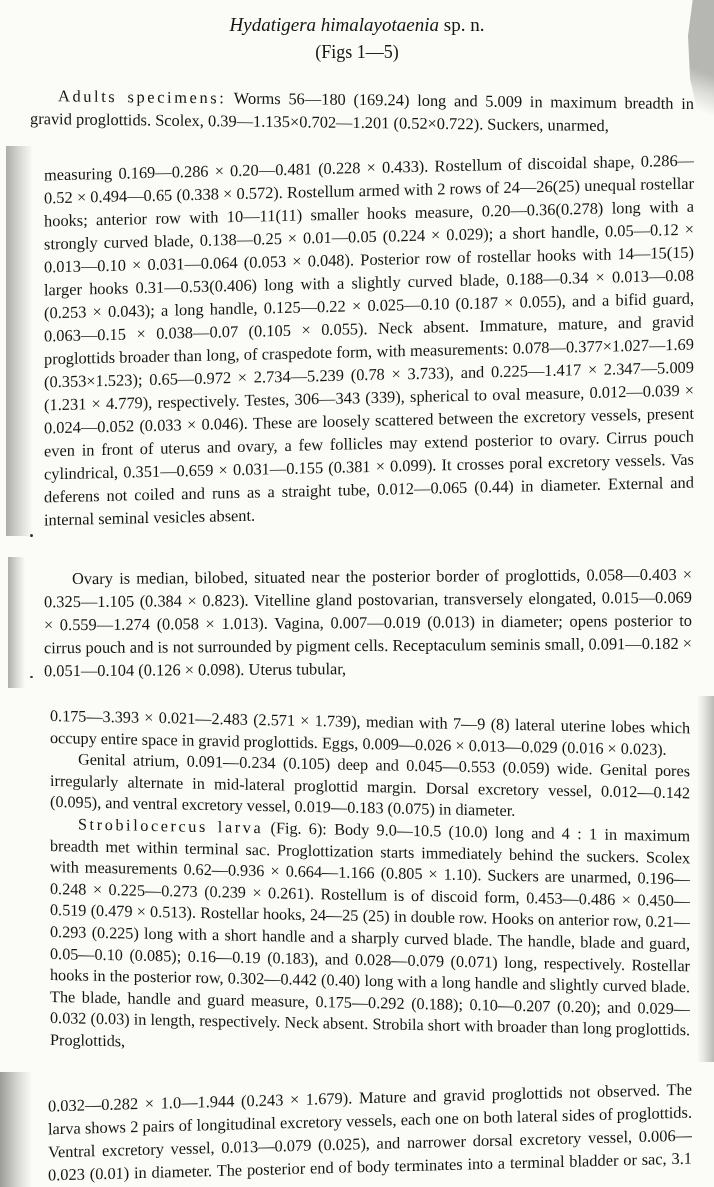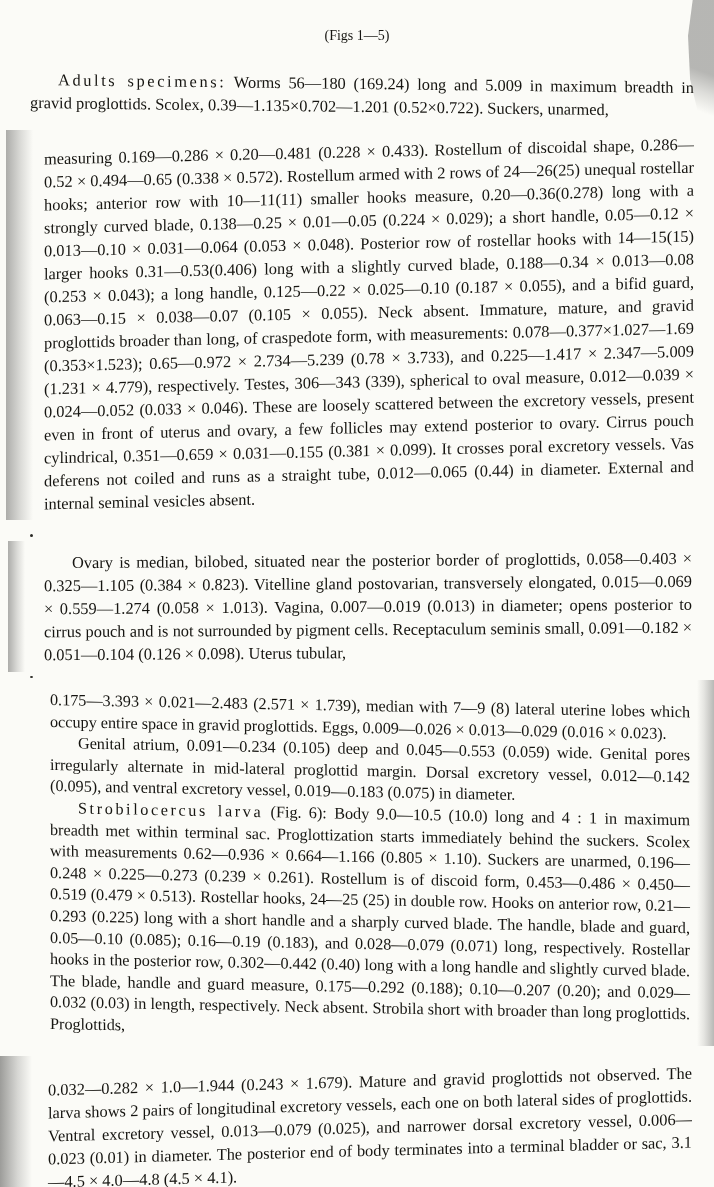--- a/index.html
+++ b/index.html
@@ -8,21 +8,21 @@
     background:#fbfbf7;color:#161511;
     font-family:"Liberation Serif","DejaVu Serif",serif;
     -webkit-font-smoothing:antialiased;
   }
   .page{position:absolute;inset:0;display:flex;flex-direction:column;}
 
   
   .header{padding-top:12px;text-align:center;}
   .title{font-size:19px;line-height:26px;}
   .title .latin{font-style:italic;}
-  .subtitle{font-size:14px;line-height:24px;margin-top:12px;}
+  .subtitle{font-size:18px;line-height:24px;margin-top:2px;}
 
   
   .para{
     text-align:justify;
     font-size:16.4px;line-height:23px;
   }
   .indent{text-indent:28px;}
   .gesperrt{letter-spacing:2.6px;}
 
   
@@ -70,20 +70,23 @@
   .speck{position:absolute;background:#2a2a26;border-radius:50%;}
   .speck.s1{left:30px;top:534px;width:3px;height:3px;}
   .speck.s2{left:30px;top:676px;width:3px;height:2px;}
 </style>
 </head>
 <body>
 
 <div class="page">
 
   <div class="header">
+    <div class="title">
+      <span class="latin">Hydatigera himalayotaenia</span><span> sp. n.</span>
+    </div>
     <div class="subtitle">(Figs 1—5)</div>
   </div>
 
   <div class="para indent sec-adults">
     <span class="gesperrt">Adults specimens:</span><span> Worms 56—180 (169.24) long and 5.009 in maximum breadth in gravid proglottids. Scolex, 0.39—1.135×0.702—1.201 (0.52×0.722). Suckers, unarmed,</span>
   </div>
 
   <div class="band sec-band1">
     <div class="shadow dither gutter-left"></div>
     <div class="band-inner">

